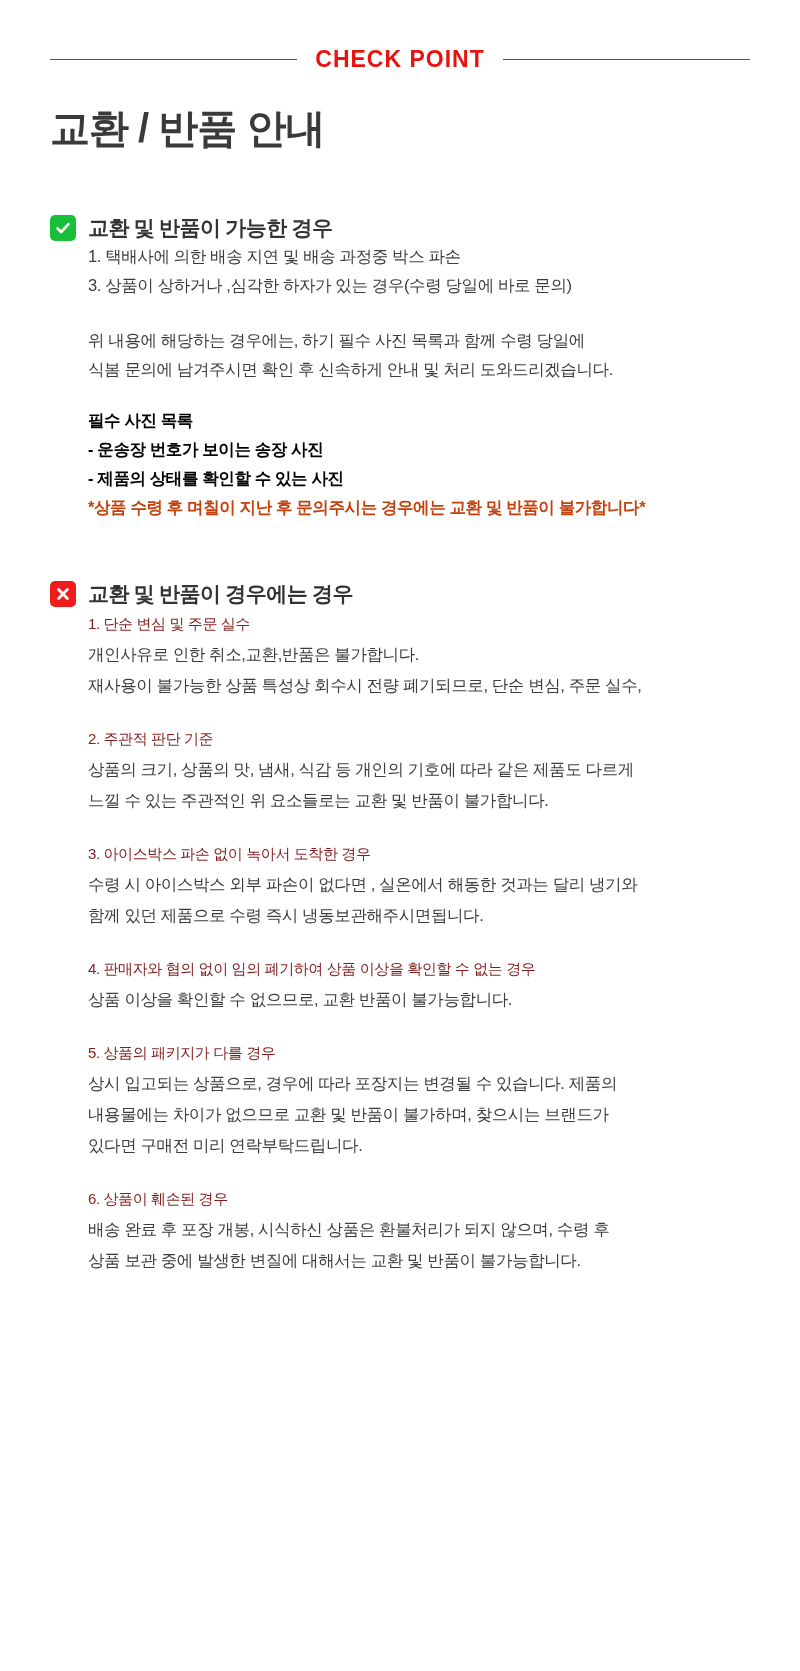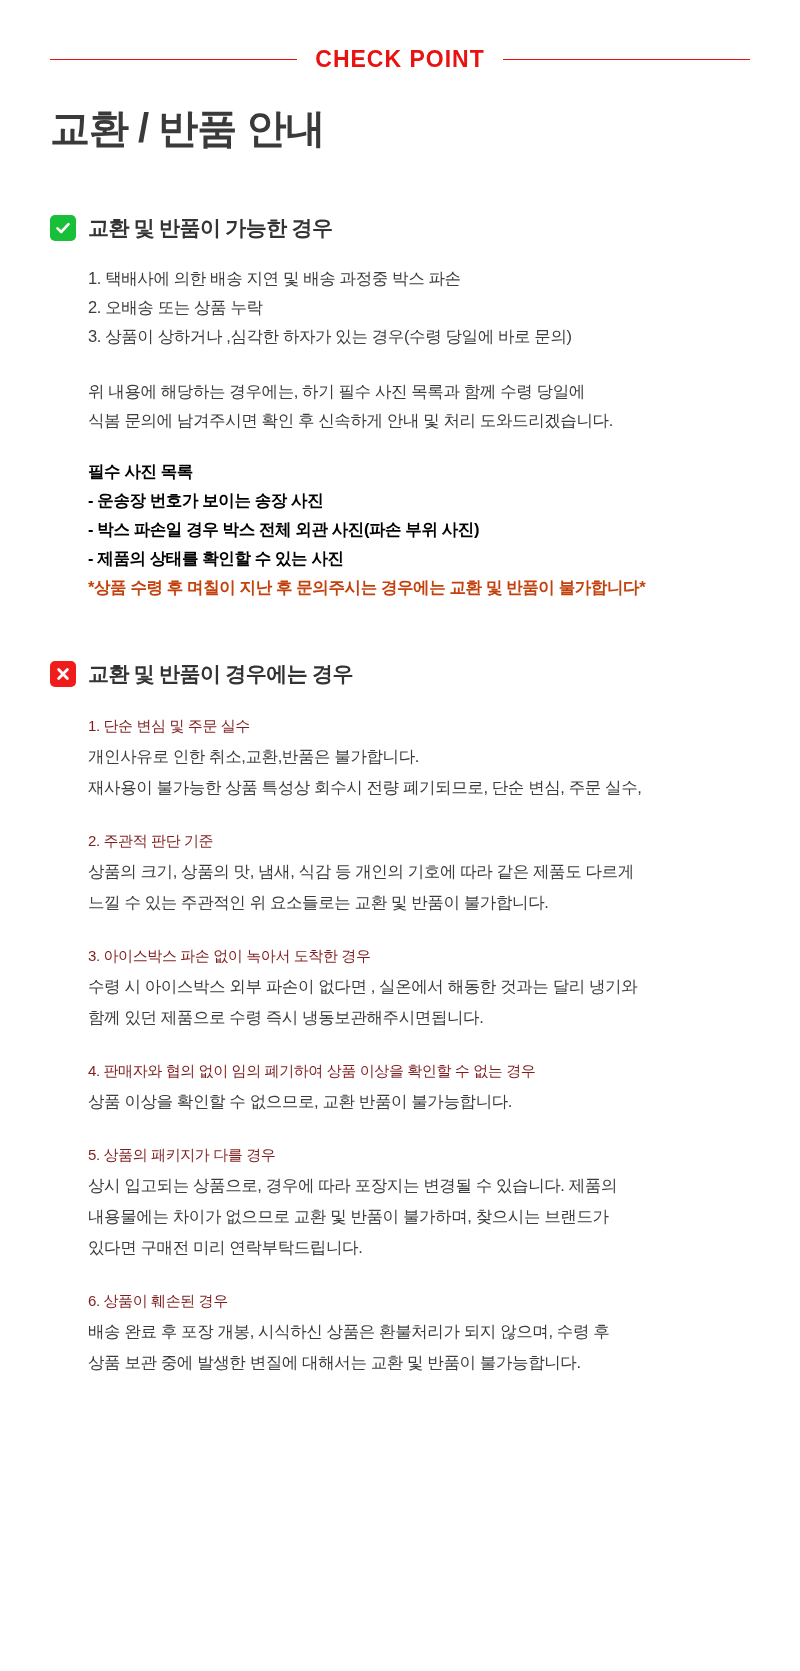--- a/index.html
+++ b/index.html
@@ -81,21 +81,20 @@
   }
   .icon-cross {
     background: #f01b1b;
   }
   .icon-box svg {
     display: block;
   }
 
   .section-body {
     margin-left: 38px;
-    margin-top: 22px;
   }
 
   .line {
     font-size: 16.5px;
     line-height: 29px;
     color: #3c3c3c;
     letter-spacing: -0.4px;
   }
   .block {
     margin-bottom: 0;
@@ -139,33 +138,31 @@
       <span class="icon-box icon-check">
         <svg width="18" height="18" viewBox="0 0 18 18" aria-hidden="true">
           <path d="M3.5 9.4 L7.2 13 L14.5 5.2" fill="none" stroke="#ffffff" stroke-width="2.6" stroke-linecap="round" stroke-linejoin="round"></path>
         </svg>
       </span>
       <span class="section-title">교환 및 반품이 가능한 경우</span>
     </div>
 
     <div class="section-body">
       <div class="line">1. 택배사에 의한 배송 지연 및 배송 과정중 박스 파손</div>
-      <div class="line">2. 오배송 또는 상품 누락</div>
       <div class="line">3. 상품이 상하거나 ,심각한 하자가 있는 경우(수령 당일에 바로 문의)</div>
 
       <div class="gap-lg"></div>
 
       <div class="line">위 내용에 해당하는 경우에는, 하기 필수 사진 목록과 함께 수령 당일에</div>
       <div class="line">식봄 문의에 남겨주시면 확인 후 신속하게 안내 및 처리 도와드리겠습니다.</div>
 
       <div class="gap-md"></div>
 
       <div class="line bold">필수 사진 목록</div>
       <div class="line bold">- 운송장 번호가 보이는 송장 사진</div>
-      <div class="line bold">- 박스 파손일 경우 박스 전체 외관 사진(파손 부위 사진)</div>
       <div class="line bold">- 제품의 상태를 확인할 수 있는 사진</div>
       <div class="line warn">*상품 수령 후 며칠이 지난 후 문의주시는 경우에는 교환 및 반품이 불가합니다*</div>
     </div>
   </div>
 
   <div class="section">
     <div class="section-head">
       <span class="icon-box icon-cross">
         <svg width="18" height="18" viewBox="0 0 18 18" aria-hidden="true">
           <path d="M4.6 4.6 L13.4 13.4 M13.4 4.6 L4.6 13.4" fill="none" stroke="#ffffff" stroke-width="2.8" stroke-linecap="round"></path>

